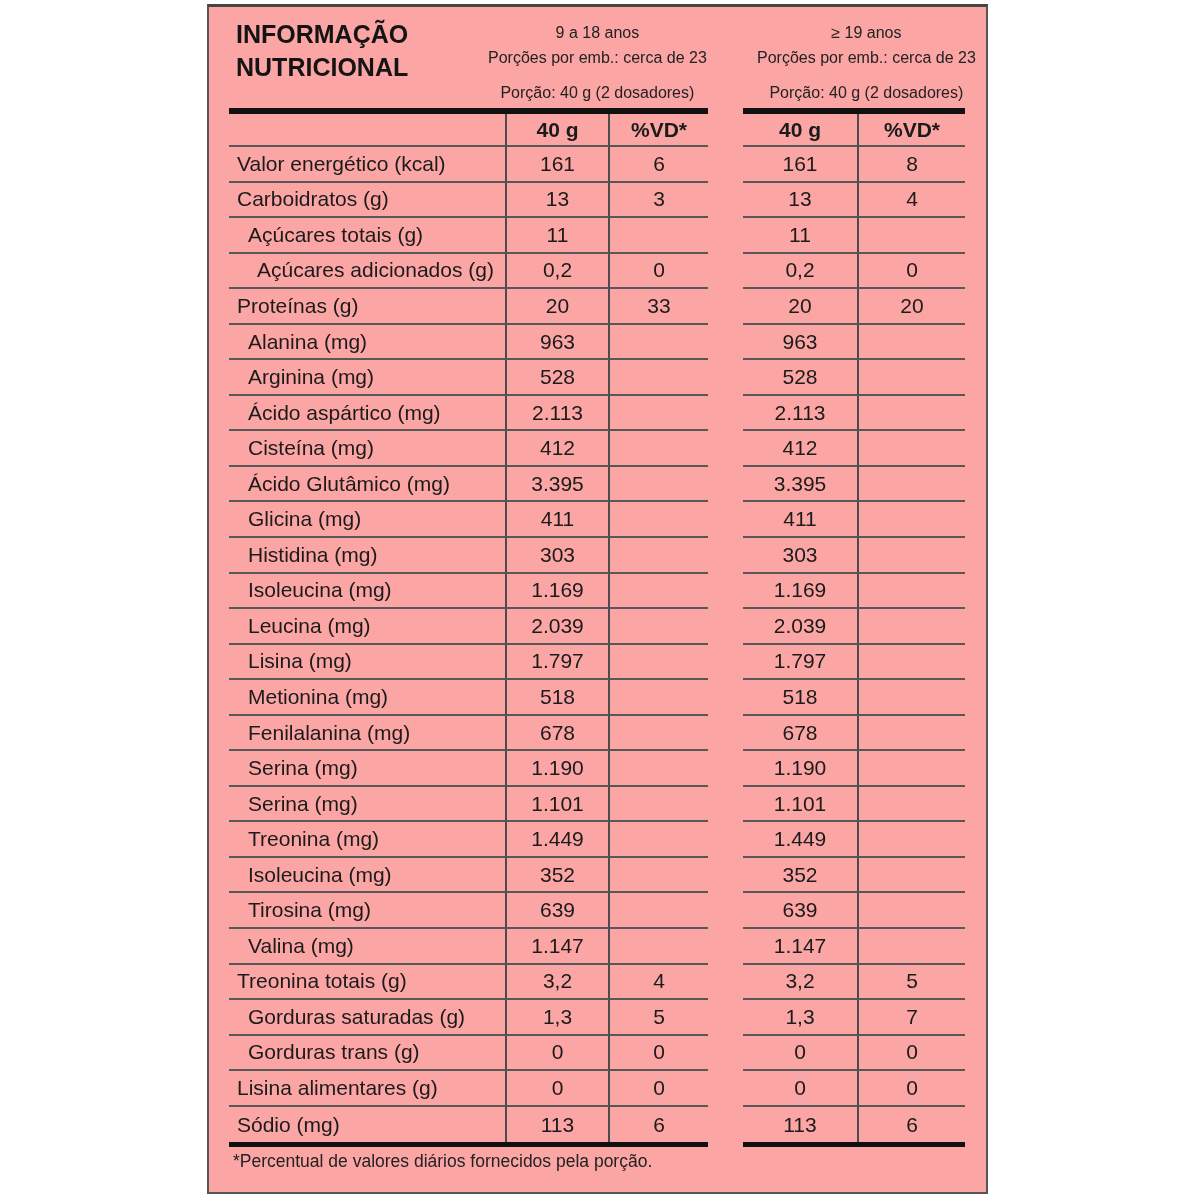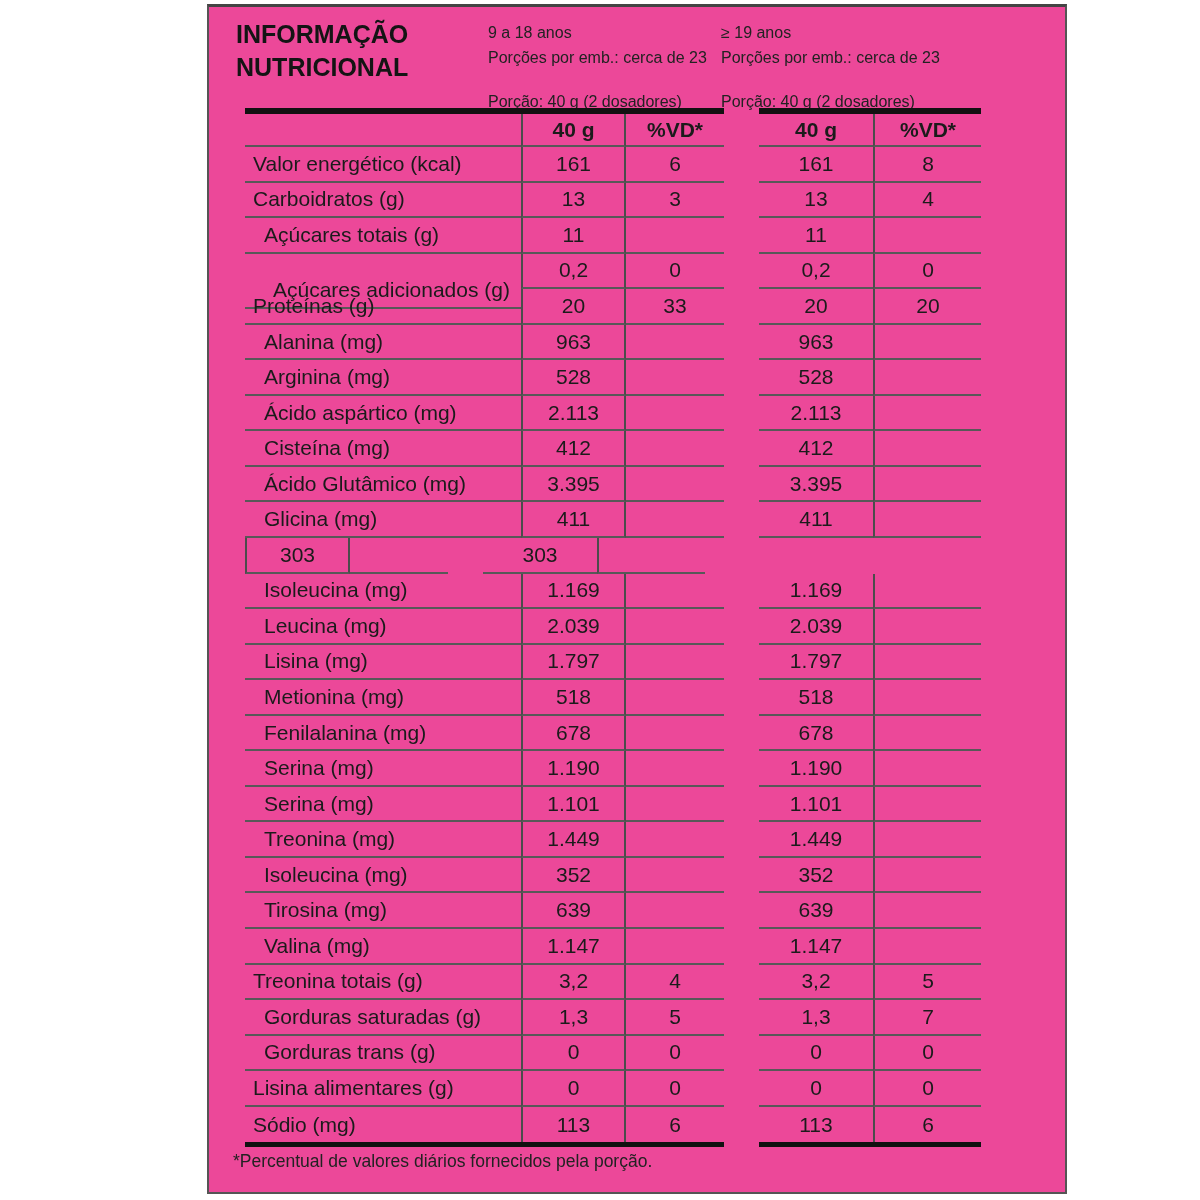--- a/index.html
+++ b/index.html
@@ -7,46 +7,47 @@
     width: 1200px; height: 1200px;
     background: #ffffff;
     font-family: "Liberation Sans", sans-serif;
     color: #1b1b1b;
     position: relative;
     overflow: hidden;
   }
   .frame {
     position: absolute;
     left: 207px; top: 4px;
-    width: 860px; height: 1190px;
+    width: 781px; height: 1190px;
     border: 2px solid #555555;
     border-top: 3px solid #444444;
-    background: #ec4899;
+    background: #fca5a5;
+    text-align: center;
   }
   .title {
     position: absolute;
     left: 27px; top: 11px;
     font-size: 25px;
     font-weight: bold;
     line-height: 33px;
     color: #141414;
   }
   .ghead {
     position: absolute;
     top: 13px;
     font-size: 16px;
     line-height: 25px;
     color: #222222;
   }
   .ghead-1 { left: 279px; }
-  .ghead-2 { left: 512px; }
-  .ghead .l3 { margin-top: 19px; }
+  .ghead-2 { left: 548px; }
+  .ghead .l3 { margin-top: 10px; }
   .table {
     position: absolute;
-    left: 36px; top: 101px;
+    left: 20px; top: 101px;
     width: 736px;
   }
   .bar { display: flex; }
   .bar .seg1 { width: 479px; height: 6px; background: #111111; }
   .bar .bgap { width: 35px; height: 6px; }
   .bar .seg2 { width: 222px; height: 6px; background: #111111; }
   .bar.bottom .seg1, .bar.bottom .seg2 { height: 5px; }
   .row { display: flex; height: 35.55px; }
   .row.head { height: 33px; font-weight: bold; }
   .cell {
@@ -56,21 +57,21 @@
     border-bottom: 2px solid #585858;
     font-size: 21px;
   }
   .c-label { width: 276px; padding-left: 8px; justify-content: flex-start; }
   .c-a1 { width: 105px; border-left: 2px solid #4c4c4c; border-right: 2px solid #4c4c4c; justify-content: center; }
   .c-d1 { width: 98px; justify-content: center; }
   .c-gap { width: 35px; border-bottom: none; }
   .c-a2 { width: 114px; justify-content: center; }
   .c-d2 { width: 108px; border-left: 2px solid #4c4c4c; justify-content: center; }
   .ind1 .c-label { padding-left: 19px; }
-  .ind2 .c-label { padding-left: 28px; margin-top: 20px; }
+  .ind2 .c-label { padding-left: 28px; }
   #table-body .row:last-child .cell { border-bottom: none; }
   .footnote {
     position: absolute;
     left: 24px; top: 1144px;
     font-size: 17.5px;
     color: #222222;
   }
 </style>
 </head>
 <body>
@@ -194,20 +195,21 @@
   </div>
         <div class="row ind1">
     <div class="cell c-label">Glicina (mg)</div>
     <div class="cell c-a1">411</div>
     <div class="cell c-d1"></div>
     <div class="cell c-gap"></div>
     <div class="cell c-a2">411</div>
     <div class="cell c-d2"></div>
   </div>
         <div class="row ind1">
+    <div class="cell c-label">Histidina (mg)</div>
     <div class="cell c-a1">303</div>
     <div class="cell c-d1"></div>
     <div class="cell c-gap"></div>
     <div class="cell c-a2">303</div>
     <div class="cell c-d2"></div>
   </div>
         <div class="row ind1">
     <div class="cell c-label">Isoleucina (mg)</div>
     <div class="cell c-a1">1.169</div>
     <div class="cell c-d1"></div>

